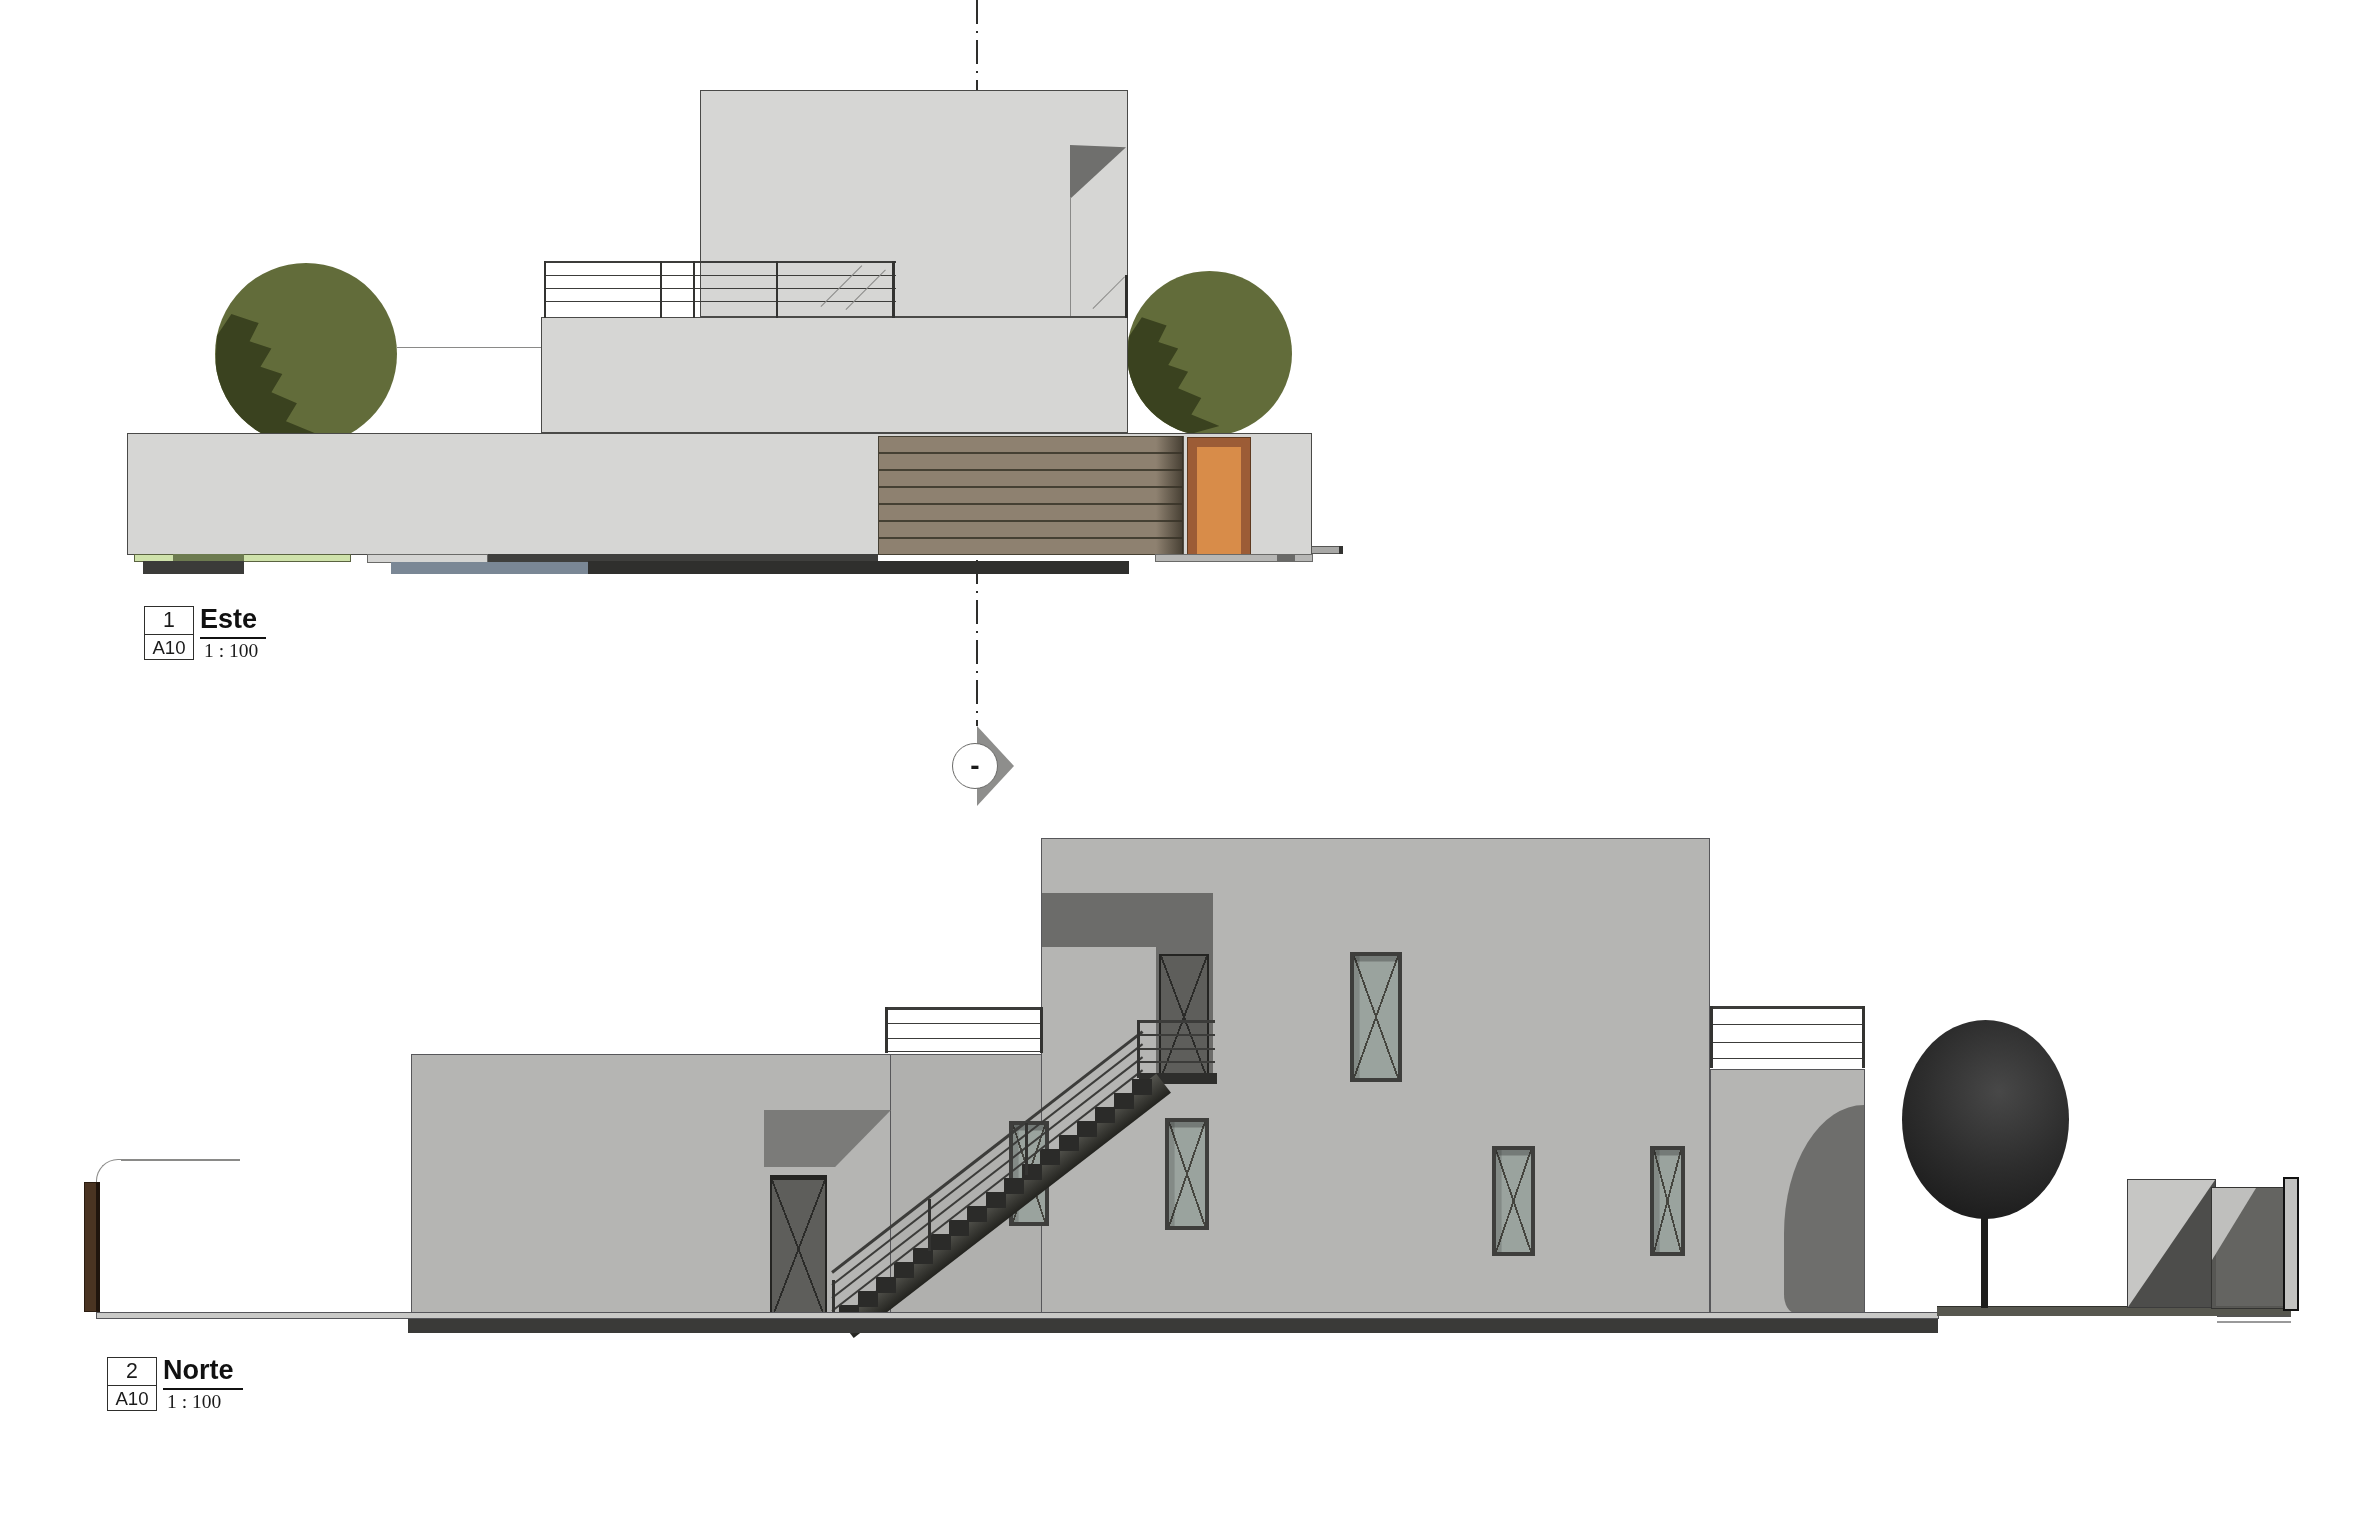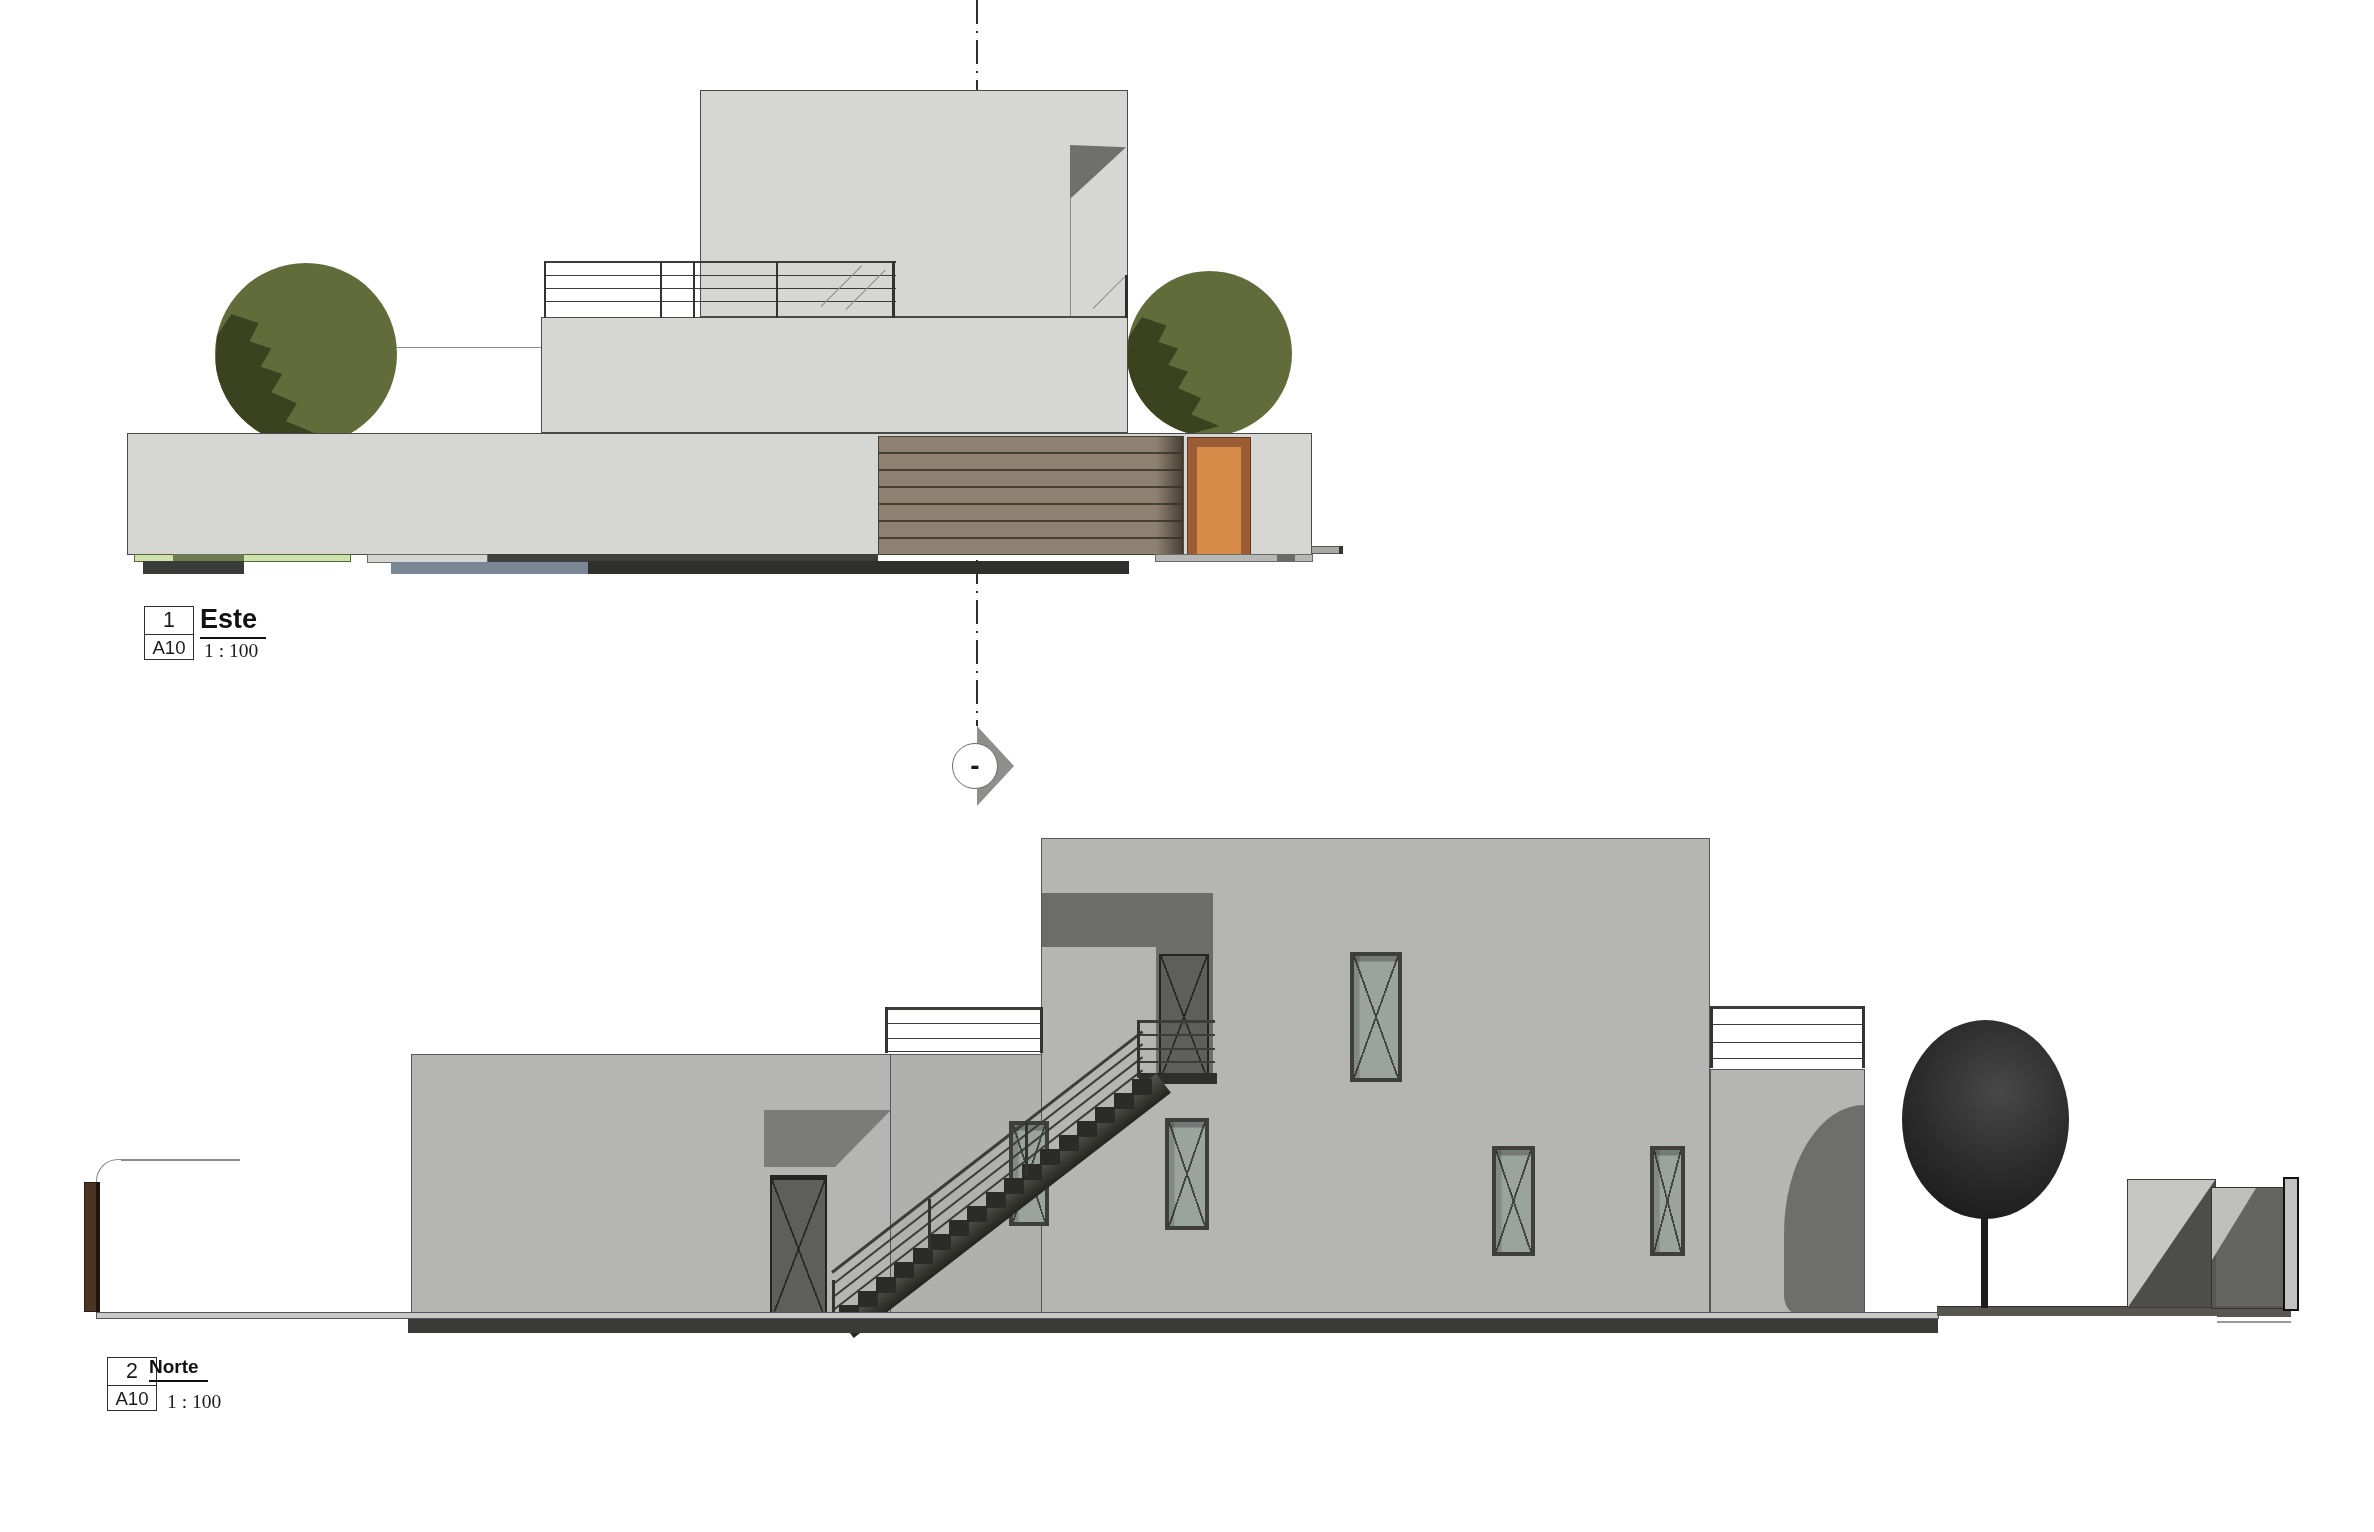--- a/index.html
+++ b/index.html
@@ -216,18 +216,18 @@
       <div class="abs" style="inset:0;background:#bfbfbd;clip-path:polygon(0 0,62% 0,0 60%);"></div>
     </div>
     <div class="abs" style="left:2283px;top:1177px;width:16px;height:134px;background:#c2c2c0;border:2.8px solid #111;"></div>
     <div class="abs" style="left:2217px;top:1315px;width:74px;height:1.9px;background:#555553;"></div>
     <div class="abs" style="left:2217px;top:1321px;width:74px;height:1.9px;background:#99999a;"></div>
 
     <div class="abs label-box" style="left:107px;top:1357px;width:50px;height:54px;">
       <div class="cell" style="height:27px;border-bottom:1.4px solid #2e2e2c;font-size:21.3px;">2</div>
       <div class="cell" style="height:25px;font-size:18.6px;">A10</div>
     </div>
-    <div class="abs vtitle" style="left:149px;top:1357px;font-size:19px;padding:0 9.3px 3.7px 0;">Norte</div>
+    <div class="abs vtitle" style="left:163px;top:1357px;font-size:27px;padding:0 9.3px 3.7px 0;">Norte</div>
     <div class="abs vscale" style="left:167px;top:1391px;font-size:19.5px;">1 : 100</div>
   </div>
 
 </div>
 
 
 </body></html>

